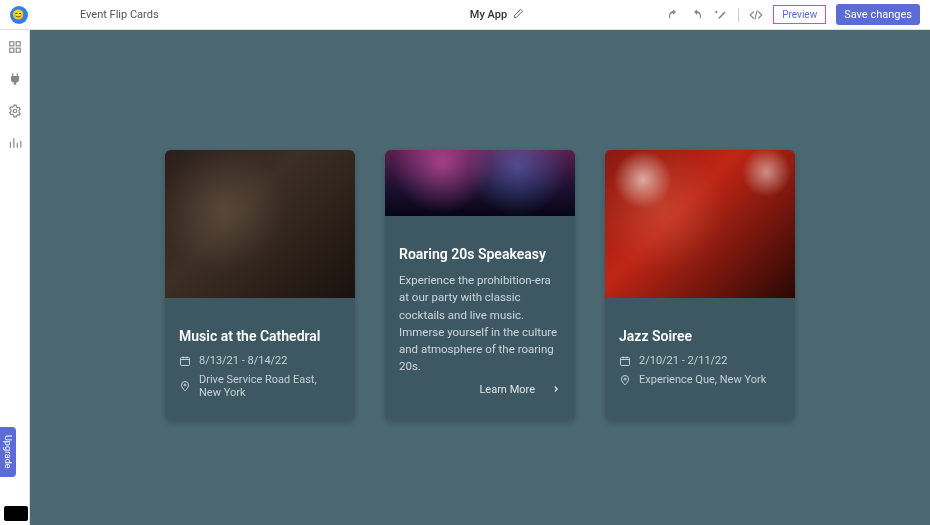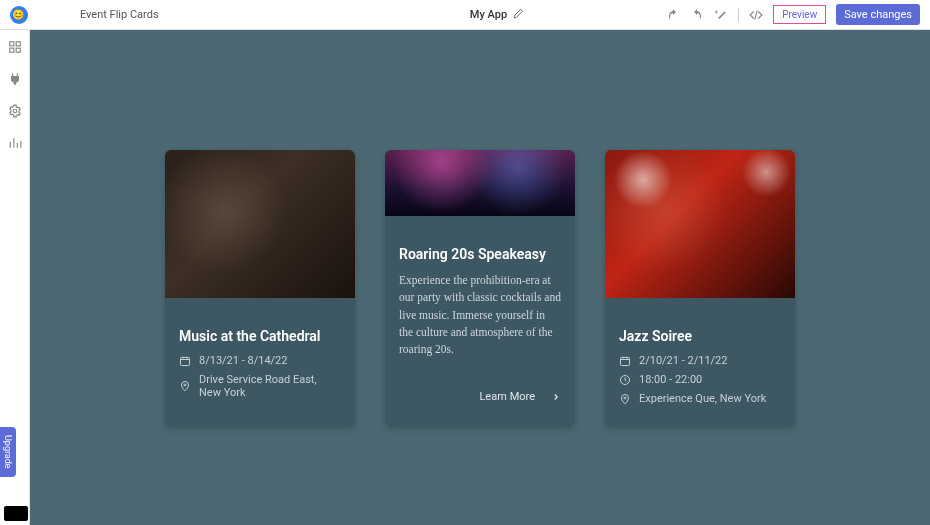--- a/index.html
+++ b/index.html
@@ -37,21 +37,21 @@
 .cards { display:flex; gap:30px; justify-content:center; padding-top:120px; }
 .card { width:190px; background:#3e5863; border-radius:6px; overflow:hidden; color:#e6e9eb; box-shadow:0 2px 6px rgba(0,0,0,.2); }
 .card-img { width:100%; height:148px; background:#222; position:relative; overflow:hidden; }
 .card-body { padding:30px 14px 16px; }
 .card-title { font-size:14px; font-weight:600; color:#fff; margin-bottom:10px; }
 .meta { display:flex; align-items:center; gap:8px; font-size:11px; color:#c6d0d4; margin-bottom:6px; }
 .meta svg { width:12px; height:12px; flex-shrink:0; }
 
 
 .card.flip .card-img { height:66px; }
-.card-desc { font-size:11.5px; line-height:1.5; color:#cdd6da; margin-bottom:32px;font-family:Liberation Serif, serif; }
+.card-desc { font-size:11.5px; line-height:1.5; color:#cdd6da; margin-bottom:7px; }
 .learn { display:flex; justify-content:flex-end; align-items:center; gap:16px; font-size:11px; color:#dfe5e8; cursor:pointer; }
 .learn svg { width:10px; height:10px; }
 
 
 .img1 { background:linear-gradient(135deg,#2a1f1a 0%,#3d2f25 40%,#1a120d 100%); }
 .img1::after,.img3::after { content:""; position:absolute; inset:0; background:radial-gradient(circle at 30% 40%, rgba(255,220,180,.15),transparent 40%); }
 .img2 { background:linear-gradient(180deg,#5a2050 0%,#1a1030 60%,#080515 100%); }
 .img2::before { content:""; position:absolute; inset:0; background:radial-gradient(circle at 30% 20%,rgba(255,100,200,.5),transparent 35%),radial-gradient(circle at 70% 25%,rgba(100,150,255,.4),transparent 35%); }
 .img3 { background:linear-gradient(135deg,#8a1a10 0%,#c02515 40%,#2a0805 100%); }
 .img3::before { content:""; position:absolute; inset:0; background:radial-gradient(circle at 20% 20%,rgba(255,255,255,.6),transparent 15%),radial-gradient(circle at 85% 15%,rgba(255,255,255,.5),transparent 12%); }
@@ -171,27 +171,20 @@
         <div class="card-title">Jazz Soiree</div>
         <div class="meta">
           <svg viewBox="0 0 24 24" fill="none" stroke="currentColor" stroke-width="2">
               <rect x="3" y="5" width="18" height="16" rx="2"></rect>
               <path d="M3 9h18M8 3v4M16 3v4"></path>
             </svg>
           <span>2/10/21 - 2/11/22</span>
         </div>
         <div class="meta">
           <svg viewBox="0 0 24 24" fill="none" stroke="currentColor" stroke-width="2">
-              <circle cx="12" cy="12" r="9"></circle>
-              <path d="M12 7v5l3 2"></path>
-            </svg>
-          <span>18:00 - 22:00</span>
-        </div>
-        <div class="meta">
-          <svg viewBox="0 0 24 24" fill="none" stroke="currentColor" stroke-width="2">
               <path d="M12 22s7-7 7-12a7 7 0 1 0-14 0c0 5 7 12 7 12z"></path>
               <circle cx="12" cy="10" r="2"></circle>
             </svg>
           <span>Experience Que, New York</span>
         </div>
       </div>
     </div>
 
   </div>
 </div>

